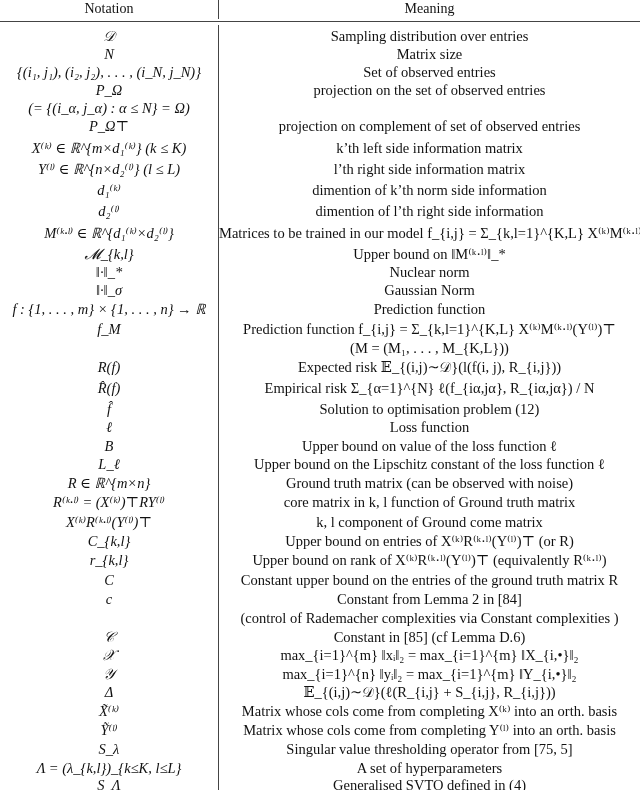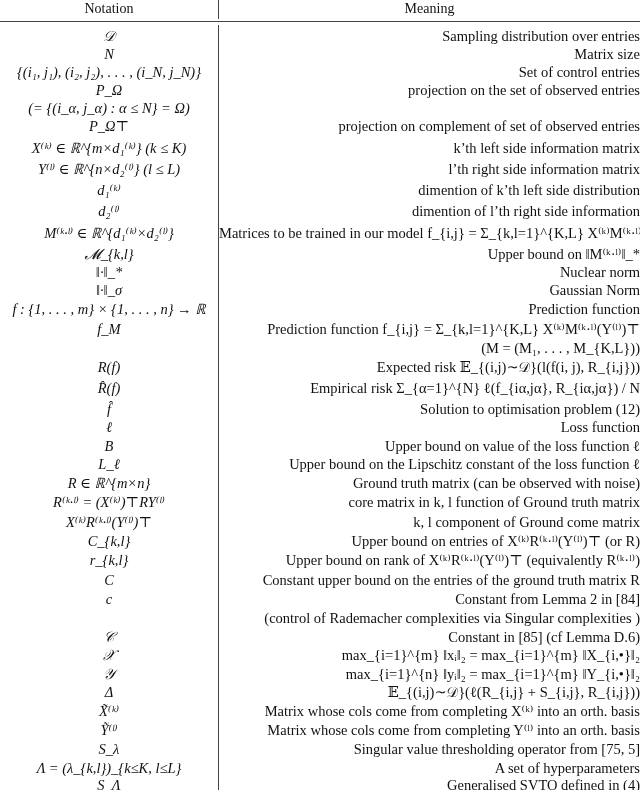--- a/index.html
+++ b/index.html
@@ -7,21 +7,21 @@
   .table { position: relative; width: 640px; height: 790px; }
   .vrule { position: absolute; left: 218px; width: 1px; background: #444; }
   .vrule.top { top: 0; height: 19px; }
   .vrule.bot { top: 25px; height: 765px; }
   .hrule { position: absolute; left: 0; top: 21px; width: 640px; height: 1px; background: #444; }
   .hdr { position: absolute; top: 1px; font-size: 14px; text-align: center; }
   .hdr.n { left: 0; width: 218px; }
   .hdr.m { left: 219px; width: 421px; }
   .row { position: absolute; left: 0; width: 640px; font-size: 14.5px; line-height: 18px; }
   .cell-n { position: absolute; left: 0; width: 218px; text-align: center; font-style: italic; white-space: nowrap; }
-  .cell-m { position: absolute; left: 219px; width: 421px; text-align: right; white-space: nowrap; }
+  .cell-m { position: absolute; left: 219px; width: 421px; text-align: center; white-space: nowrap; }
 </style>
 </head>
 <body>
 
 <div class="table">
   <div class="vrule top"></div>
   <div class="vrule bot"></div>
   <div class="hrule"></div>
   <div class="hdr n">Notation</div>
   <div class="hdr m">Meaning</div>
@@ -29,21 +29,21 @@
       <div class="row" style="top: 27px;">
         <div class="cell-n">𝒟</div>
         <div class="cell-m">Sampling distribution over entries</div>
       </div>
       <div class="row" style="top: 45px;">
         <div class="cell-n">N</div>
         <div class="cell-m">Matrix size</div>
       </div>
       <div class="row" style="top: 63px;">
         <div class="cell-n">{(i₁, j₁), (i₂, j₂), . . . , (i_N, j_N)}</div>
-        <div class="cell-m">Set of control entries</div>
+        <div class="cell-m">Set of observed entries</div>
       </div>
       <div class="row" style="top: 81px;">
         <div class="cell-n">P_Ω</div>
         <div class="cell-m">projection on the set of observed entries</div>
       </div>
       <div class="row" style="top: 99px;">
         <div class="cell-n">(= {(i_α, j_α) : α ≤ N} = Ω)</div>
         <div class="cell-m"></div>
       </div>
       <div class="row" style="top: 117px;">
@@ -53,21 +53,21 @@
       <div class="row" style="top: 139px;">
         <div class="cell-n">X⁽ᵏ⁾ ∈ ℝ^{m×d₁⁽ᵏ⁾} (k ≤ K)</div>
         <div class="cell-m">k’th left side information matrix</div>
       </div>
       <div class="row" style="top: 160px;">
         <div class="cell-n">Y⁽ˡ⁾ ∈ ℝ^{n×d₂⁽ˡ⁾} (l ≤ L)</div>
         <div class="cell-m">l’th right side information matrix</div>
       </div>
       <div class="row" style="top: 181px;">
         <div class="cell-n">d₁⁽ᵏ⁾</div>
-        <div class="cell-m">dimention of k’th left side distribution</div>
+        <div class="cell-m">dimention of k’th norm side information</div>
       </div>
       <div class="row" style="top: 202px;">
         <div class="cell-n">d₂⁽ˡ⁾</div>
         <div class="cell-m">dimention of l’th right side information</div>
       </div>
       <div class="row" style="top: 224px;">
         <div class="cell-n">M⁽ᵏ·ˡ⁾ ∈ ℝ^{d₁⁽ᵏ⁾×d₂⁽ˡ⁾}</div>
         <div class="cell-m">Matrices to be trained in our model f_{i,j} = Σ_{k,l=1}^{K,L} X⁽ᵏ⁾M⁽ᵏ·ˡ⁾(Y⁽ˡ⁾)⊤</div>
       </div>
       <div class="row" style="top: 245px;">
@@ -141,21 +141,21 @@
       <div class="row" style="top: 571px;">
         <div class="cell-n">C</div>
         <div class="cell-m">Constant upper bound on the entries of the ground truth matrix R</div>
       </div>
       <div class="row" style="top: 590px;">
         <div class="cell-n">c</div>
         <div class="cell-m">Constant from Lemma 2 in [84]</div>
       </div>
       <div class="row" style="top: 609px;">
         <div class="cell-n"></div>
-        <div class="cell-m">(control of Rademacher complexities via Singular complexities )</div>
+        <div class="cell-m">(control of Rademacher complexities via Constant complexities )</div>
       </div>
       <div class="row" style="top: 628px;">
         <div class="cell-n">𝒞</div>
         <div class="cell-m">Constant in [85] (cf Lemma D.6)</div>
       </div>
       <div class="row" style="top: 646px;">
         <div class="cell-n">𝒳</div>
         <div class="cell-m">max_{i=1}^{m} ‖xᵢ‖₂ = max_{i=1}^{m} ‖X_{i,•}‖₂</div>
       </div>
       <div class="row" style="top: 665px;">

